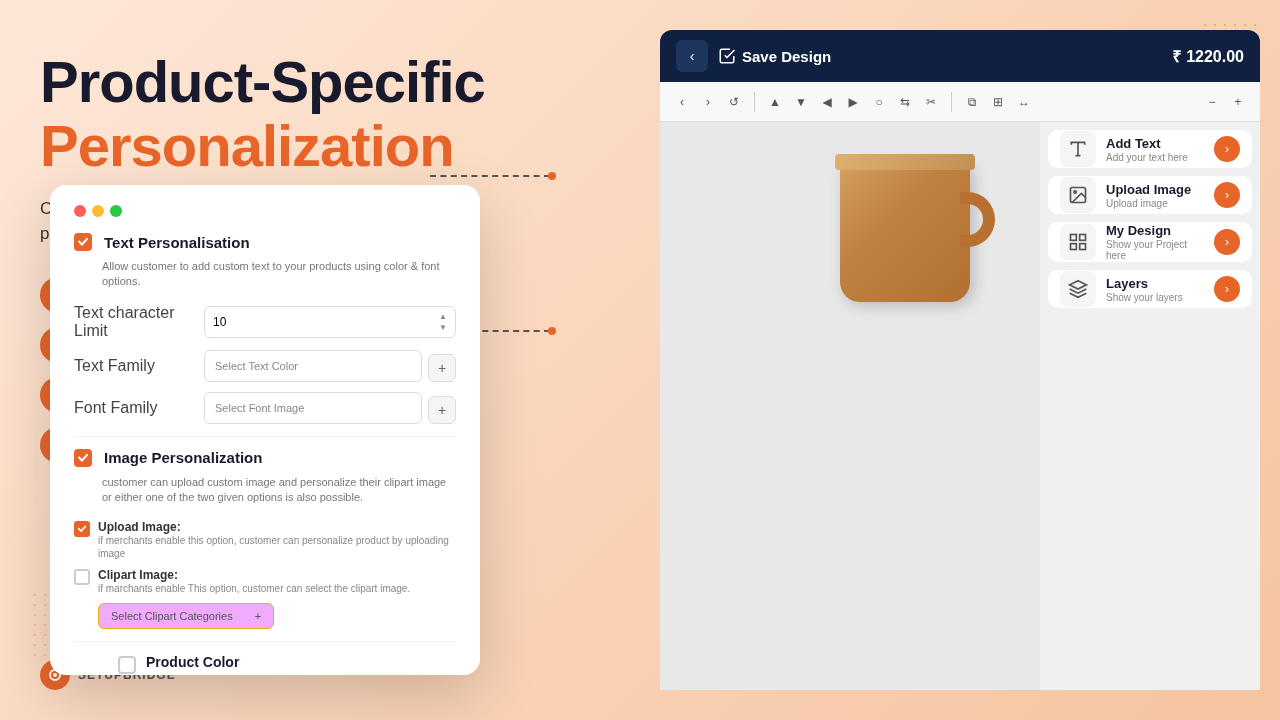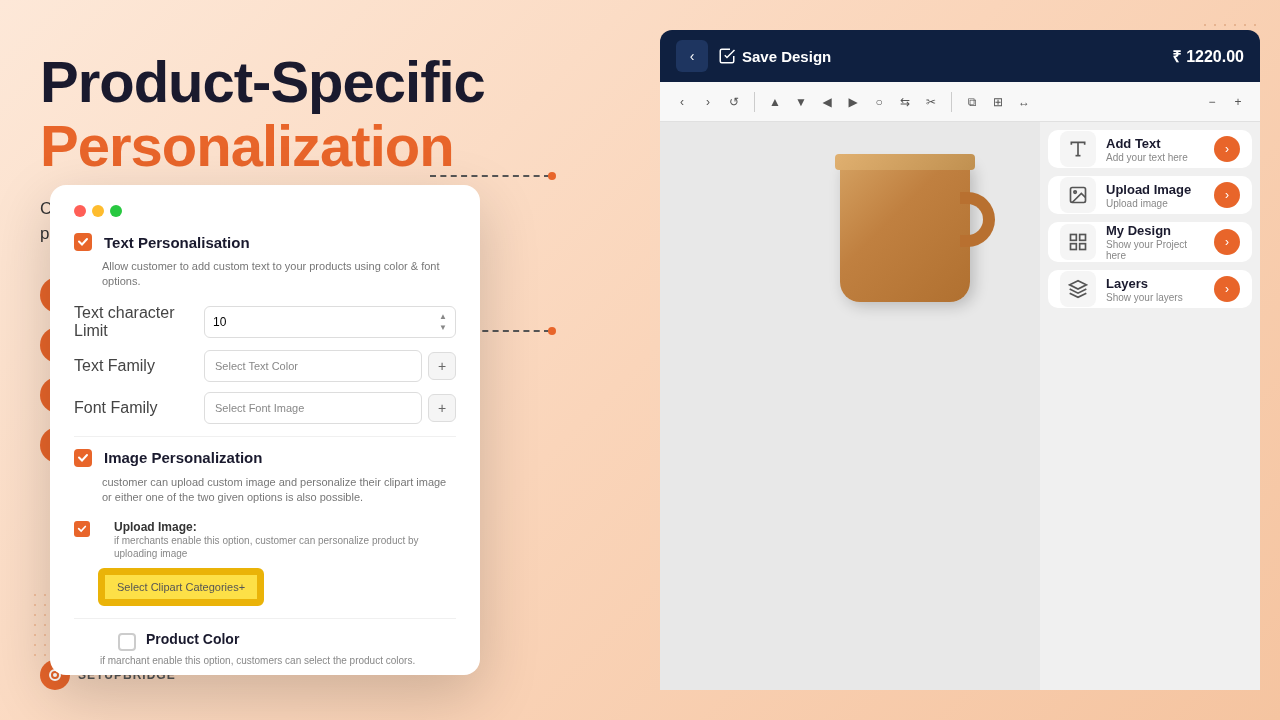--- a/index.html
+++ b/index.html
@@ -453,21 +453,21 @@
     }
     .spinner-arrows {
       display: flex;
       flex-direction: column;
       gap: 2px;
       color: #888;
       font-size: 8px;
     }
     .select-with-plus {
       display: flex;
-      align-items: center;
+      align-items: flex-end;
       gap: 6px;
       flex: 1;
     }
     .select-field {
       flex: 1;
       height: 32px;
       border: 1px solid #ddd;
       border-radius: 6px;
       padding: 0 10px;
       font-size: 11px;
@@ -490,21 +490,21 @@
 
     .divider {
       height: 1px;
       background: #f0f0f0;
       margin: 12px 0;
     }
 
     .sub-checkbox-row {
       display: flex;
       align-items: flex-start;
-      gap: 24px;
+      gap: 8px;
       margin-bottom: 8px;
       margin-left: 0;
     }
     .small-checkbox-checked {
       width: 16px; height: 16px;
       background: #e8652a;
       border-radius: 3px;
       display: flex;
       align-items: center;
       justify-content: center;
@@ -526,27 +526,27 @@
     }
     .sub-checkbox-desc {
       font-size: 10px;
       color: #888;
       line-height: 1.3;
     }
 
     .clipart-select-btn {
       display: flex;
       align-items: center;
-      gap: 0;
-      border: 7px solid #eab308;
+      gap: 22px;
+      border: 1px solid #eab308;
       border-radius: 6px;
       padding: 6px 12px;
       font-size: 11px;
       color: #555;
-      background: #fde047;
+      background: #f0abfc;
       margin-top: 6px;
       margin-left: 24px;
       cursor: pointer;
       width: fit-content;
     }
 
     .product-section {
       margin-top: 8px;
     }
     .product-section-header {
@@ -798,20 +798,27 @@
       <svg width="10" height="10" viewBox="0 0 12 12" fill="white">
           <path d="M10 3L5 8.5 2 5.5" stroke="white" stroke-width="2" fill="none" stroke-linecap="round"></path>
         </svg>
     </div>
     <div class="sub-checkbox-content">
       <div class="sub-checkbox-label">Upload Image:</div>
       <div class="sub-checkbox-desc">if merchants enable this option, customer can personalize product by uploading image</div>
     </div>
   </div>
 
+  <div class="sub-checkbox-row">
+    <div class="small-checkbox-unchecked"></div>
+    <div class="sub-checkbox-content">
+      <div class="sub-checkbox-label">Clipart Image:</div>
+      <div class="sub-checkbox-desc">if marchants enable This option, customer can select the clipart image.</div>
+    </div>
+  </div>
 
   <div class="clipart-select-btn">
     <span>Select Clipart Categories</span>
     <span>+</span>
   </div>
 
   <div class="divider"></div>
 
   <div class="product-section">
     <div class="product-section-header">

